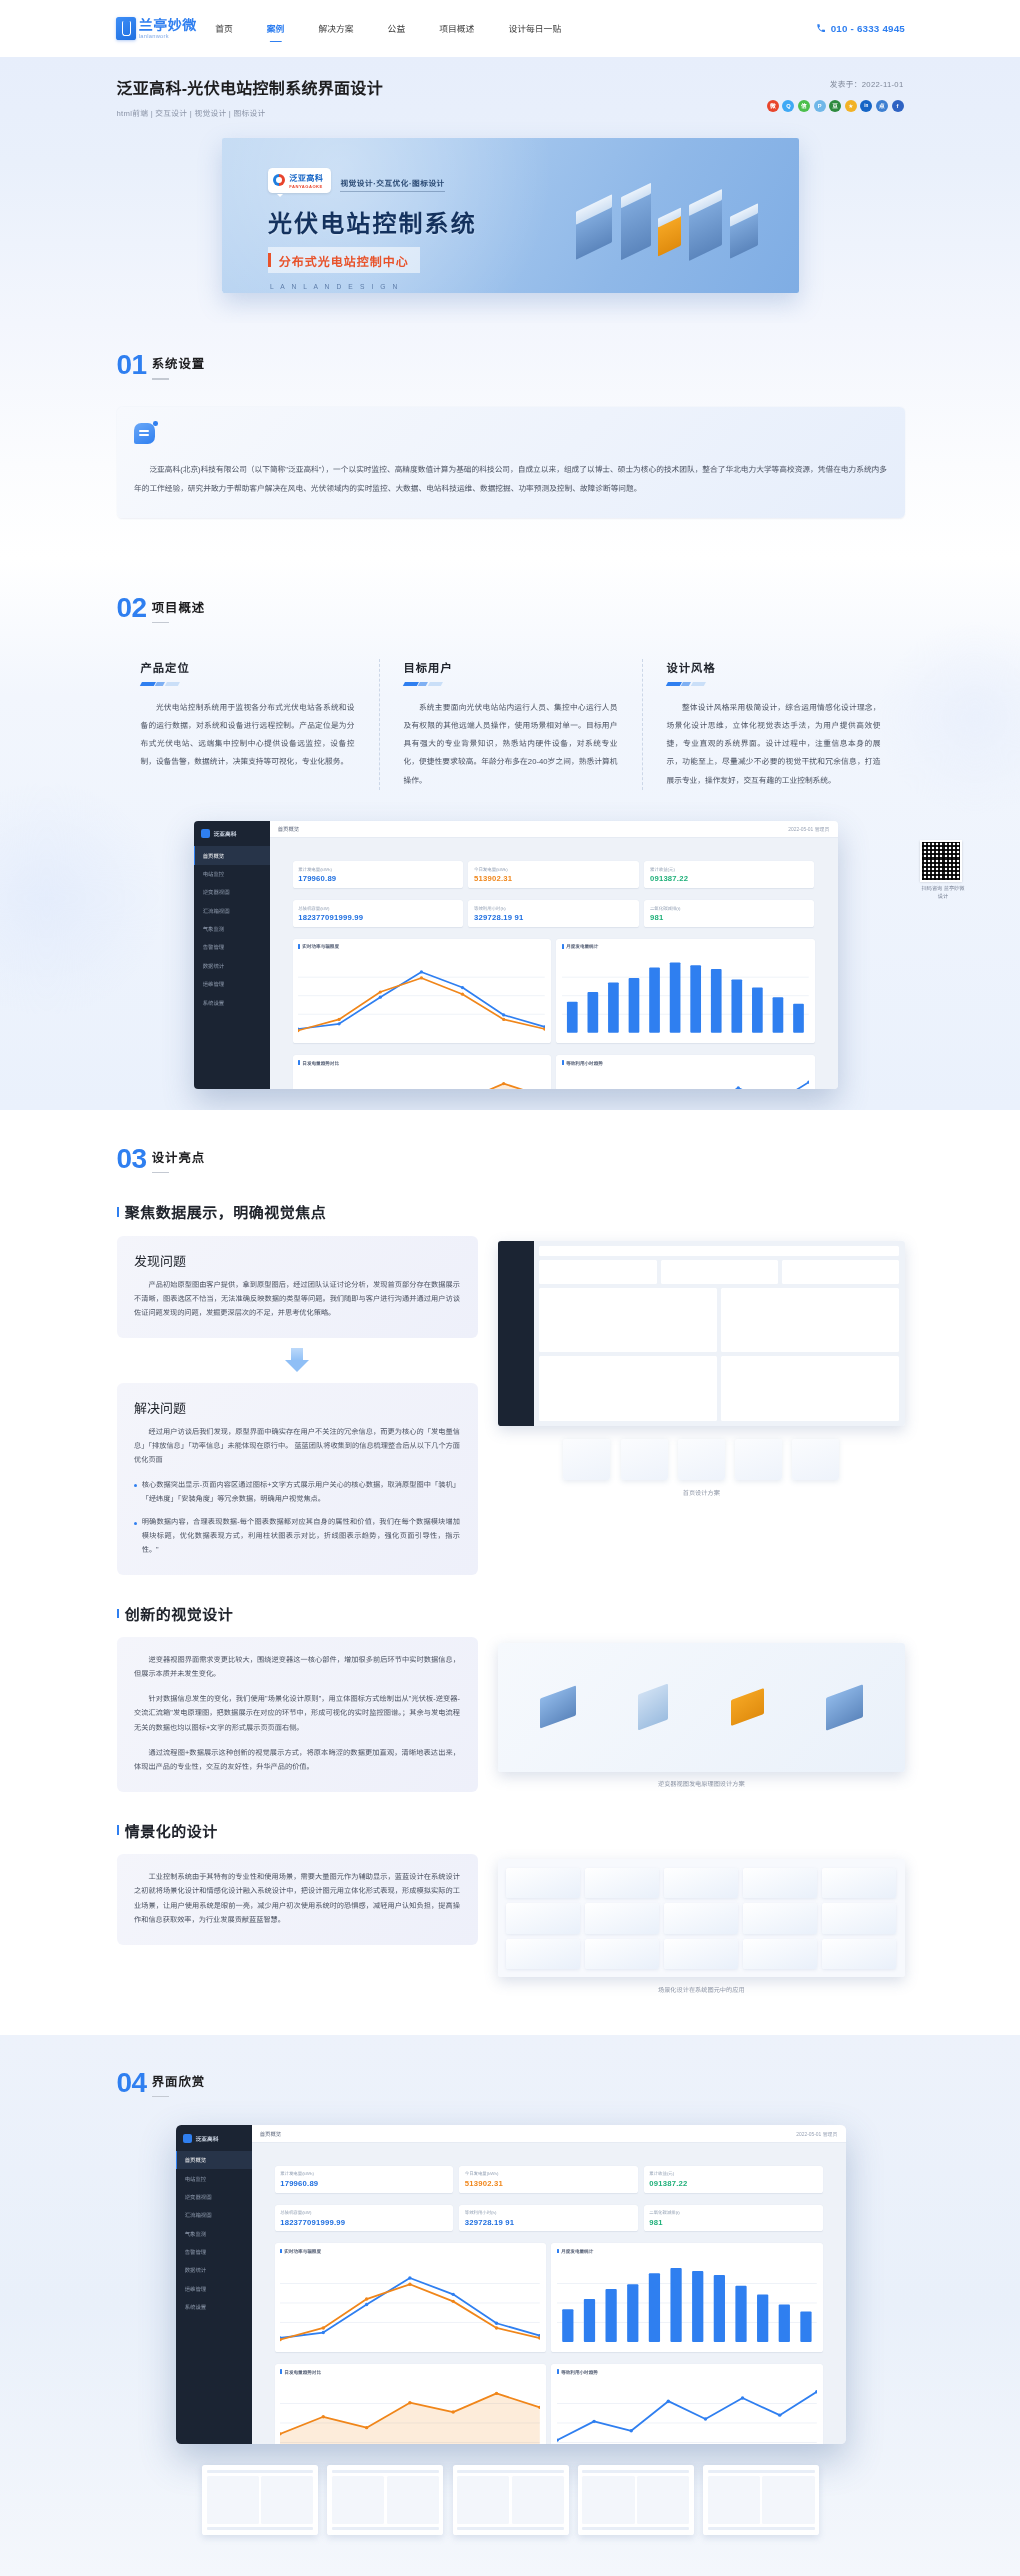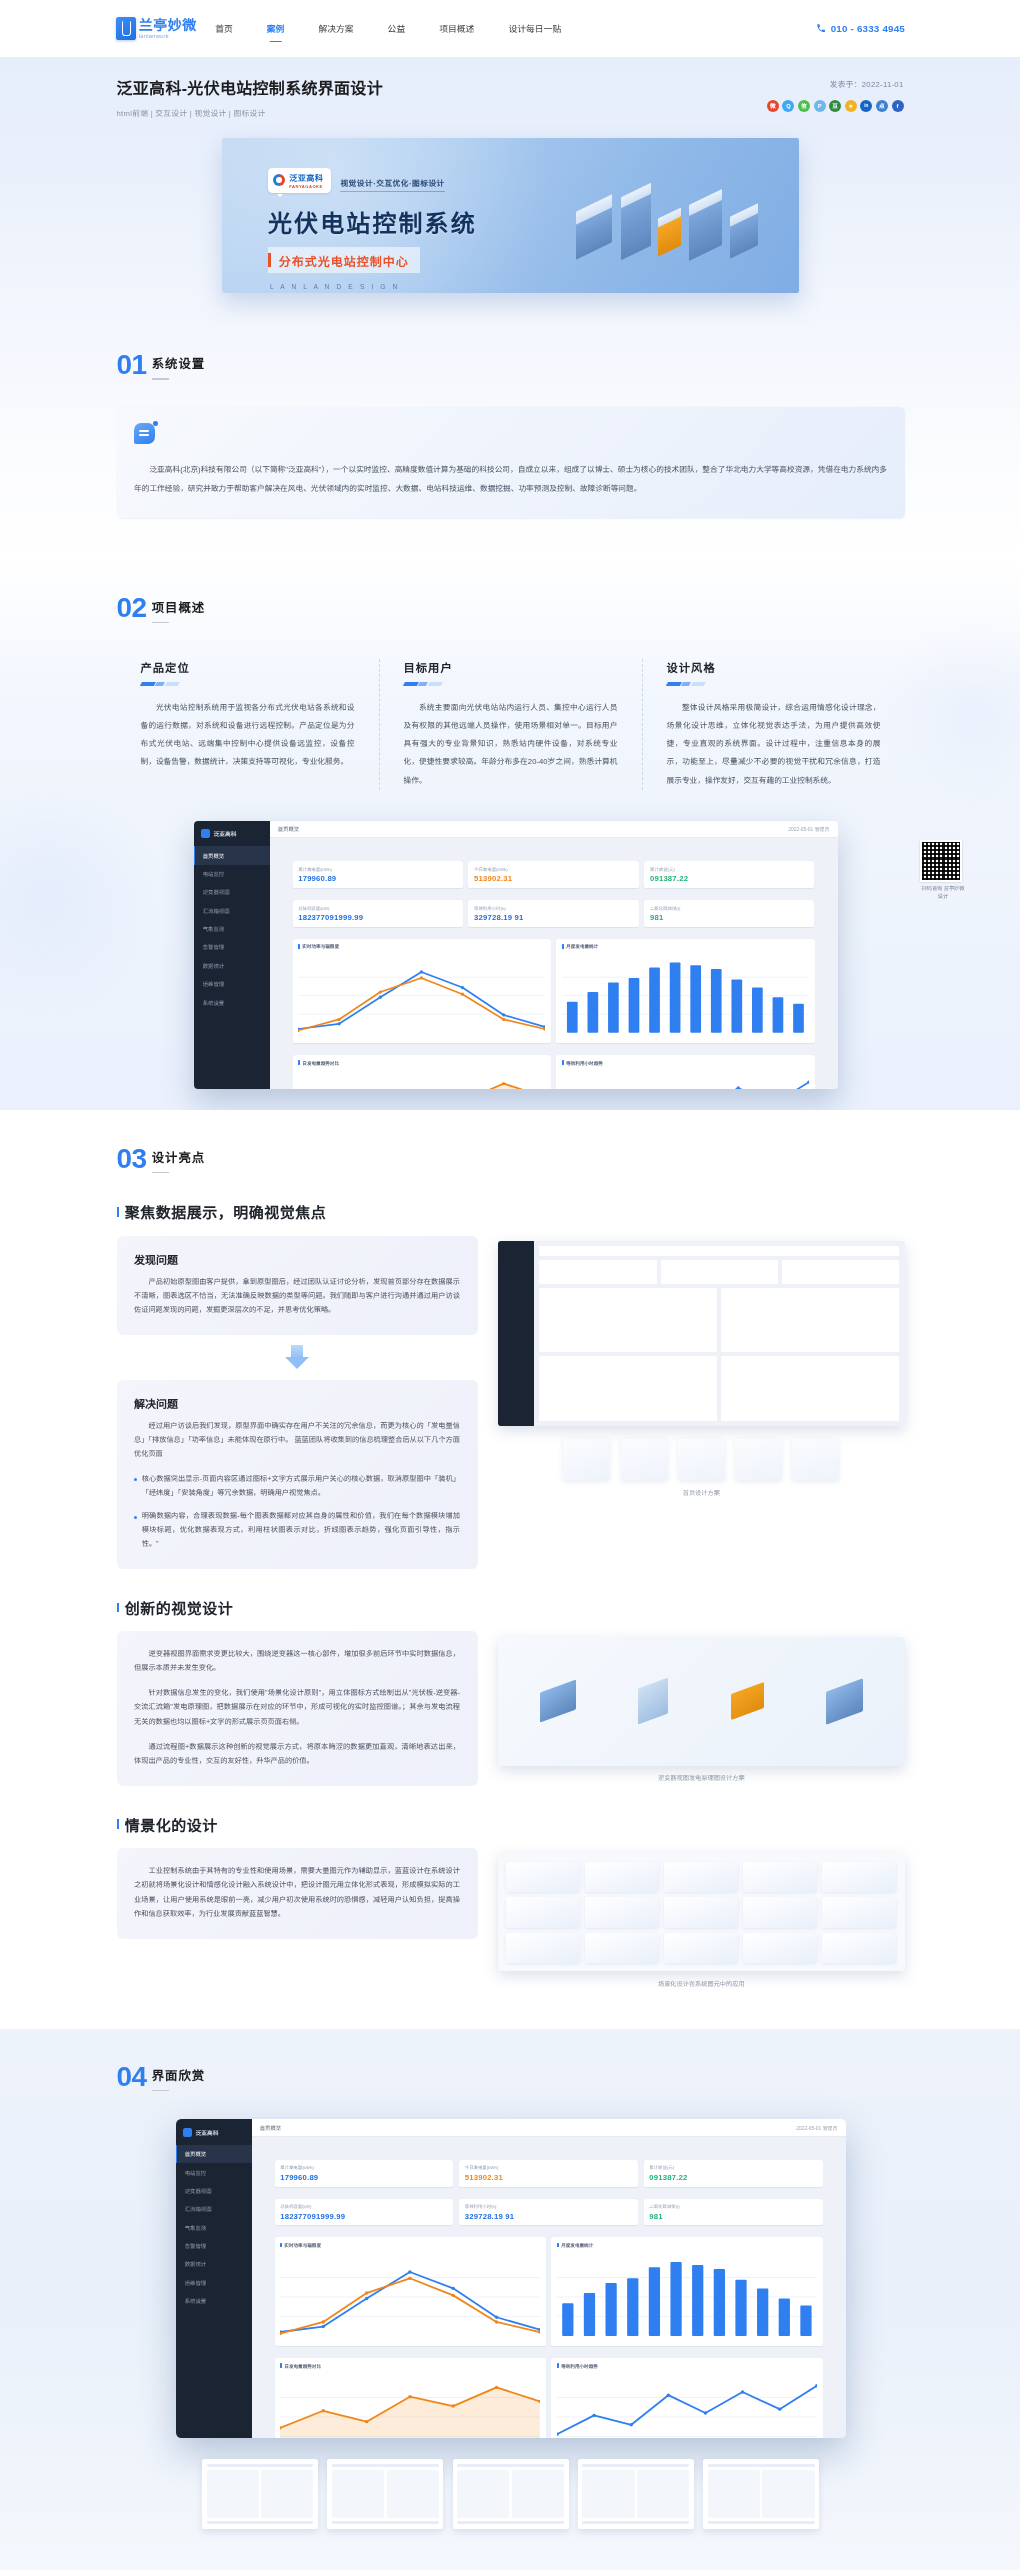--- a/index.html
+++ b/index.html
@@ -139,21 +139,21 @@
 
   
   .s03{background:#fff;padding:36px 0 41px}
   .hl{margin-top:28px}
   .hl-t{display:flex;align-items:center;gap:5.7px;font-size:15px;font-weight:700;color:#20242c;letter-spacing:0.5px}
   .hl-t:before{content:"";width:2.6px;height:9.8px;background:#2f7ff0;display:block}
   .hl-row{display:flex;gap:20.6px;margin-top:13.4px;align-items:flex-start}
   .hl-left{width:361px}
   .hl-right{flex:1;padding-top:5.2px}
   .pbox{background:linear-gradient(135deg,#f4f5fb 0%,#eef0fa 100%);border-radius:6.2px;padding:15.5px 17.5px 17.5px}
-  .pbox h4{font-size:11px;font-weight:700;color:#20242c;margin-bottom:7.2px}
+  .pbox h4{font-size:13px;font-weight:400;color:#20242c;margin-bottom:7.2px}
   .pbox p{font-size:7.2px;line-height:2.0;color:#4a5160;text-align:justify}
   .pbox p.ind{text-indent:2em}
   .arrow-dn{width:29px;height:26px;margin:9.3px auto;position:relative}
   .arrow-dn:before{content:"";position:absolute;left:8.8px;top:0;width:11.3px;height:13.4px;background:linear-gradient(180deg,#bcd9fa,#8fbff6)}
   .arrow-dn:after{content:"";position:absolute;left:2.1px;top:12.4px;border-left:12.4px solid transparent;border-right:12.4px solid transparent;border-top:12.4px solid #8fbff6}
   .blist{margin-top:10.3px;display:flex;flex-direction:column;gap:9.3px}
   .bli{display:flex;gap:4.6px;font-size:7.2px;line-height:1.95;color:#4a5160;text-align:justify}
   .bli .dot{flex:0 0 3.1px;width:3.1px;height:3.1px;border-radius:50%;background:#2f7ff0;margin-top:6.2px}
   .cap{font-size:6.2px;color:#8d95a5;text-align:center;margin-top:7.2px}
 

